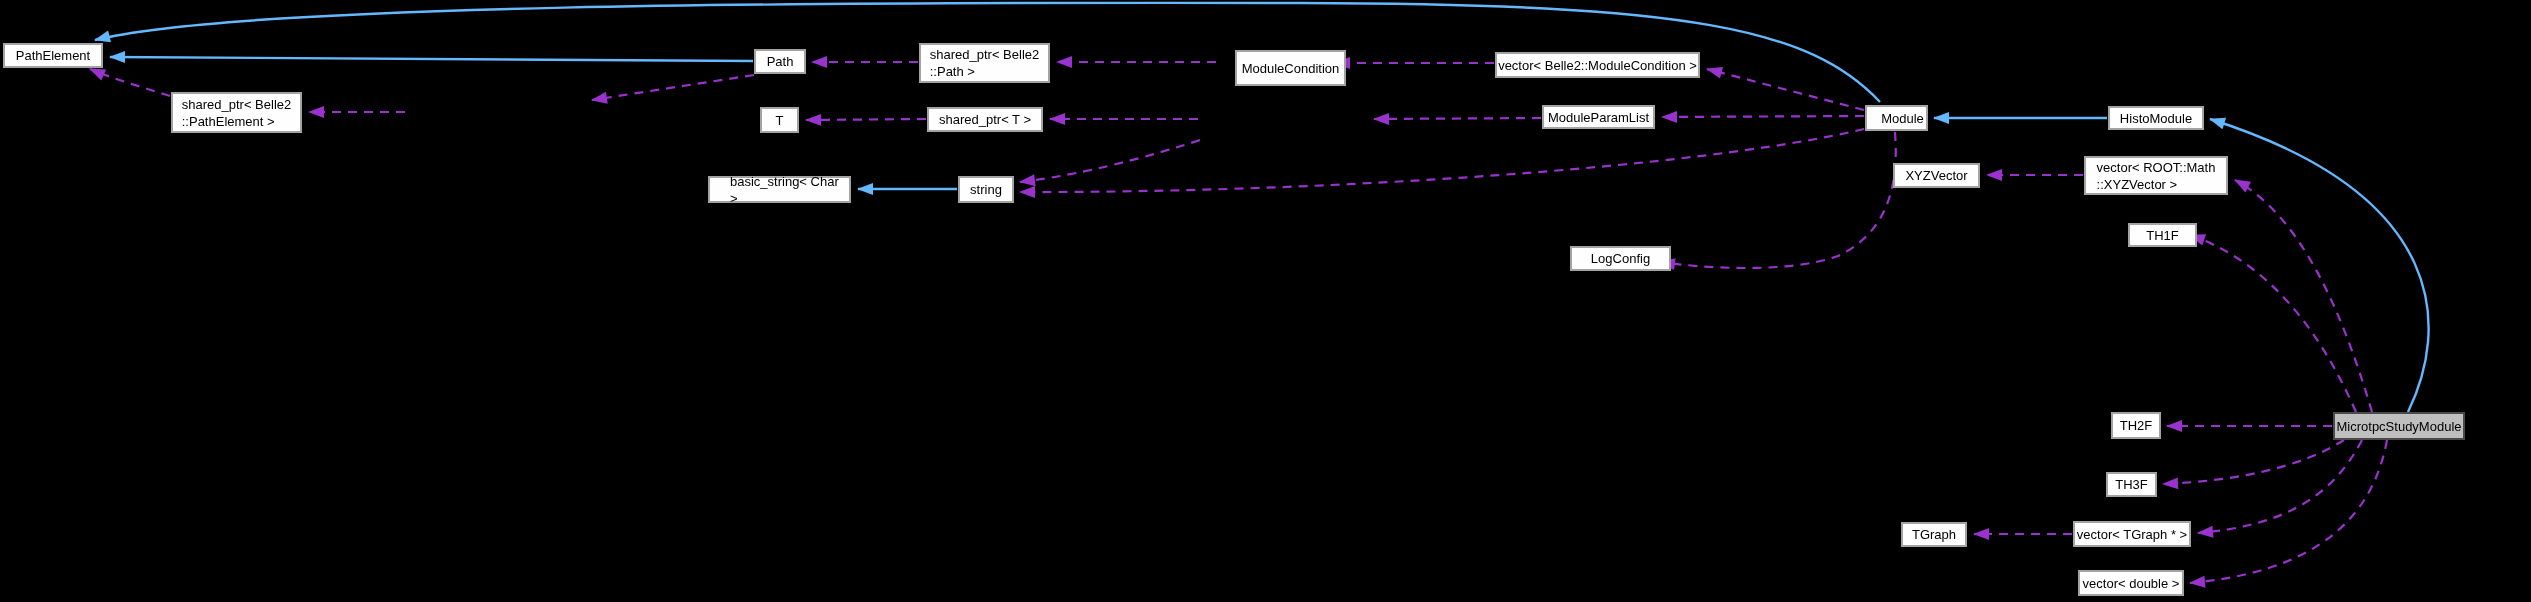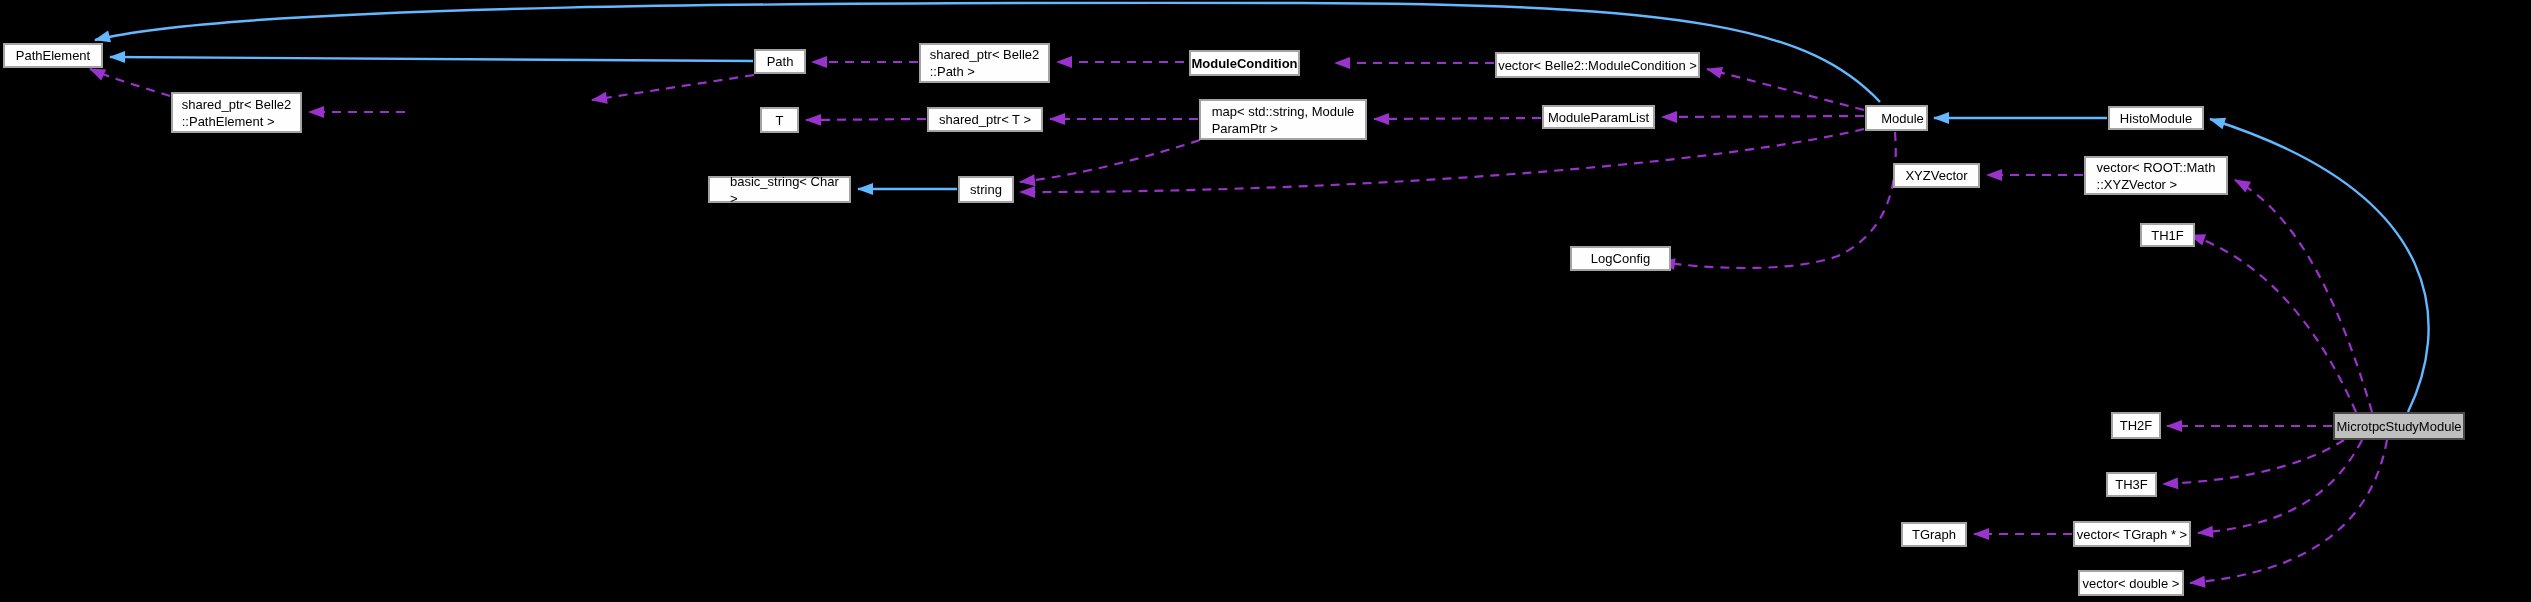--- a/index.html
+++ b/index.html
@@ -58,37 +58,35 @@
     <path class="edge-use" d="M2344,440 C2300,468 2235,481 2163,484" marker-end="url(#arrow-purple)"></path>
     <path class="edge-use" d="M2362,440 C2332,498 2282,526 2198,533" marker-end="url(#arrow-purple)"></path>
     <path class="edge-use" d="M2387,440 C2372,522 2312,572 2190,583" marker-end="url(#arrow-purple)"></path>
     <path class="edge-use" d="M2072,534 L1974,534" marker-end="url(#arrow-purple)"></path>
   </svg>
 
   <div class="node" style="left:3px;top:43px;width:100px;height:25px;">PathElement</div>
   <div class="node" style="left:754px;top:49px;width:52px;height:25px;">Path</div>
   <div class="node" style="left:919px;top:43px;width:131px;height:40px;">shared_ptr&lt; Belle2
 ::Path &gt;</div>
-  <div class="node" style="left:1189px;top:50px;width:111px;height:26px;font-weight:bold;">ModuleCondition</div>
+  <div class="node" style="left:1235px;top:50px;width:111px;height:36px;">ModuleCondition</div>
   <div class="node" style="left:1495px;top:52px;width:205px;height:26px;">vector&lt; Belle2::ModuleCondition &gt;</div>
   <div class="node" style="left:171px;top:92px;width:131px;height:41px;">shared_ptr&lt; Belle2
 ::PathElement &gt;</div>
   <div class="node" style="left:760px;top:107px;width:39px;height:26px;">T</div>
   <div class="node" style="left:927px;top:107px;width:116px;height:25px;">shared_ptr&lt; T &gt;</div>
-  <div class="node" style="left:1199px;top:99px;width:168px;height:41px;">map&lt; std::string, Module
-ParamPtr &gt;</div>
   <div class="node" style="left:1542px;top:105px;width:113px;height:24px;">ModuleParamList</div>
   <div class="node" style="left:1865px;top:105px;width:63px;height:26px;padding-left:12px;">Module</div>
   <div class="node" style="left:2108px;top:106px;width:96px;height:24px;">HistoModule</div>
   <div class="node" style="left:708px;top:176px;width:143px;height:27px;padding-left:20px;">basic_string&lt; Char &gt;</div>
   <div class="node" style="left:958px;top:176px;width:56px;height:27px;">string</div>
   <div class="node" style="left:1893px;top:163px;width:87px;height:25px;">XYZVector</div>
   <div class="node" style="left:2084px;top:156px;width:144px;height:39px;">vector&lt; ROOT::Math
 ::XYZVector &gt;</div>
-  <div class="node" style="left:2128px;top:223px;width:55px;height:24px;margin-left:12px;">TH1F</div>
+  <div class="node" style="left:2128px;top:223px;width:69px;height:24px;">TH1F</div>
   <div class="node" style="left:1570px;top:246px;width:101px;height:25px;">LogConfig</div>
   <div class="node" style="left:2111px;top:412px;width:50px;height:27px;">TH2F</div>
   <div class="node focus" style="left:2333px;top:412px;width:132px;height:28px;">MicrotpcStudyModule</div>
   <div class="node" style="left:2106px;top:472px;width:51px;height:25px;">TH3F</div>
   <div class="node" style="left:1901px;top:522px;width:66px;height:25px;">TGraph</div>
   <div class="node" style="left:2073px;top:521px;width:118px;height:26px;">vector&lt; TGraph * &gt;</div>
   <div class="node" style="left:2078px;top:570px;width:106px;height:26px;">vector&lt; double &gt;</div>
 
 </div>
 

